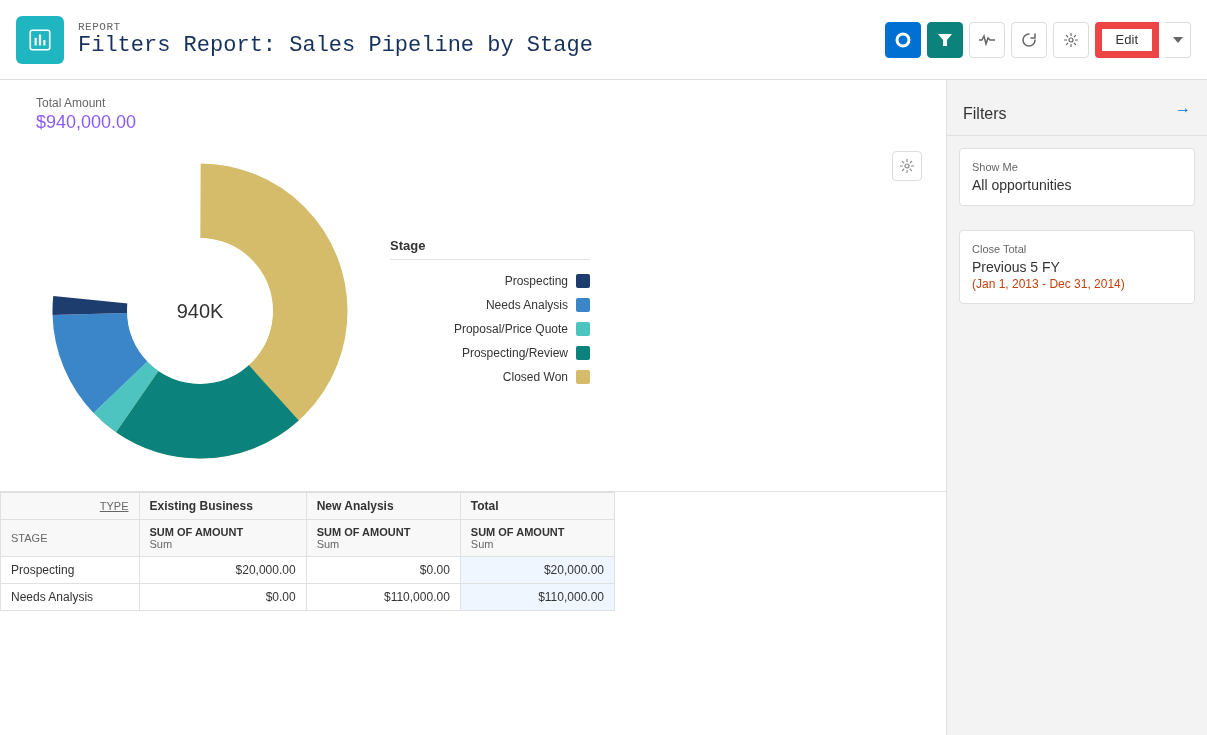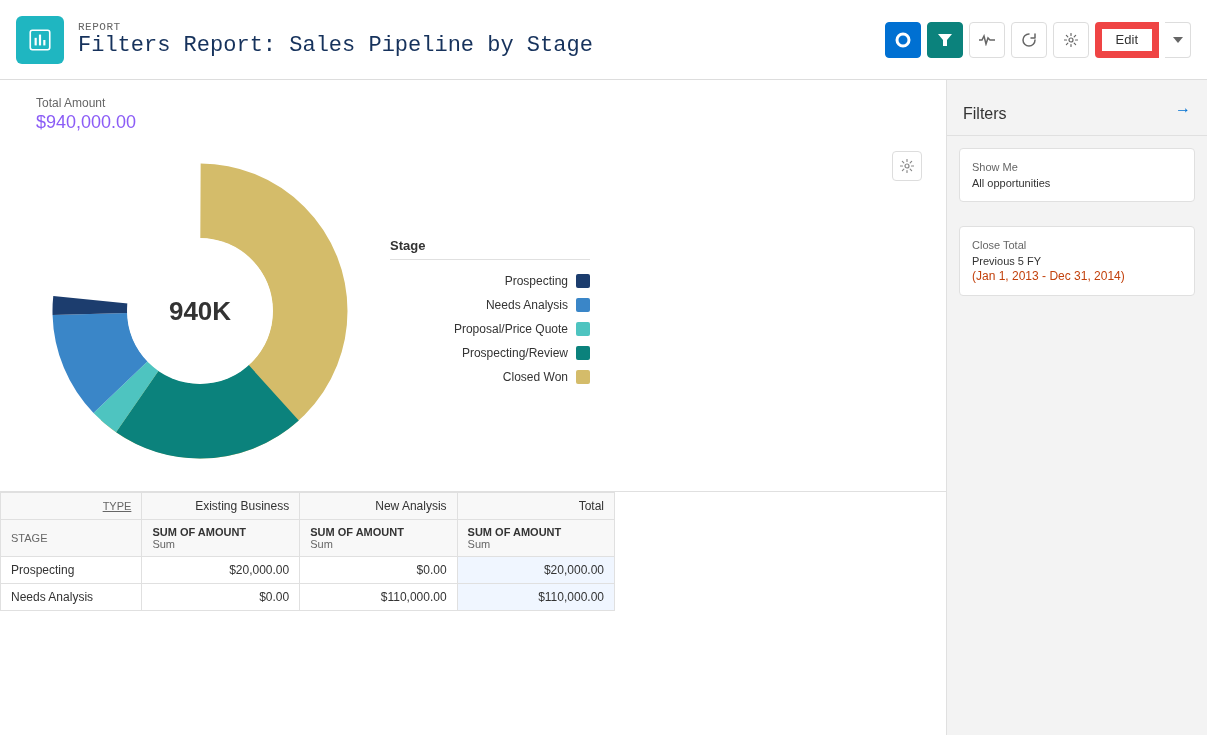--- a/index.html
+++ b/index.html
@@ -66,38 +66,38 @@
       display: flex; align-items: center; justify-content: center; color: #888; font-size: 14px;
       z-index: 10;
     }
     .chart-inner { display: flex; align-items: center; gap: 30px; padding: 0 20px; }
     
     
     .donut-wrap { position: relative; width: 320px; height: 320px; flex-shrink: 0; }
     .donut-center-text {
       position: absolute; top: 50%; left: 50%;
       transform: translate(-50%, -50%);
-      font-size: 26px; font-weight: 700; color: #333;
+      font-size: 20px; font-weight: 400; color: #333;
       pointer-events: none;
     }
 
     
     .legend { display: flex; flex-direction: column; gap: 10px; min-width: 200px; }
     .legend-title { font-size: 13px; font-weight: 600; color: #333; margin-bottom: 4px; border-bottom: 1px solid #e0e0e0; padding-bottom: 6px; }
     .legend-item { display: flex; align-items: center; justify-content: flex-end; gap: 8px; font-size: 12px; color: #333; }
     .legend-label { text-align: right; }
     .legend-color { width: 14px; height: 14px; border-radius: 2px; flex-shrink: 0; }
 
     
     .table-area { border-top: 1px solid #e0e0e0; }
     table { width: 615px; border-collapse: collapse; font-size: 12px; }
     th, td { border: 1px solid #e0e0e0; padding: 6px 10px; }
     thead th { background: #f8f8f8; font-weight: 600; }
     .th-type { text-align: right; color: #666; font-weight: normal; font-size: 11px; text-decoration: underline; }
-    .th-colname { text-align: right; font-weight: 400; }
+    .th-colname { text-align: left; font-weight: 700; }
     .subheader td { background: #f8f8f8; font-size: 11px; color: #666; }
     .subheader .sum-label { font-weight: 600; color: #333; }
     td.num { text-align: right; }
     td.stage-name { font-size: 12px; color: #333; }
     .col-highlight { background: #f0f6ff; }
 
     
     .sidebar {
       width: 260px; background: #f3f3f3; flex-shrink: 0;
       display: flex; flex-direction: column;
@@ -106,21 +106,21 @@
       display: flex; align-items: center; justify-content: space-between;
       padding: 12px 16px; background: #f3f3f3; border-bottom: 1px solid #e0e0e0;
     }
     .sidebar-title { font-size: 16px; font-weight: 500; color: #333; margin-top: 13px; }
     .sidebar-arrow { color: #0070d2; font-size: 16px; cursor: pointer; }
     .filter-card {
       margin: 12px; background: #fff; border: 1px solid #e0e0e0;
       border-radius: 4px; padding: 12px;
     }
     .filter-card-label { font-size: 11px; color: #666; margin-bottom: 4px; }
-    .filter-card-value { font-size: 11px; color: #333; font-weight: 400; }
+    .filter-card-value { font-size: 14px; color: #333; font-weight: 400; }
     .filter-card-sub { font-size: 12px; color: #c2410c; margin-top: 2px; }
   </style>
 </head>
 <body>
 
 <div class="header">
   <div class="header-left">
     <div class="report-icon">
       <svg viewBox="0 0 24 24">
         <rect x="3" y="3" width="18" height="18" rx="2" fill="none" stroke="white" stroke-width="1.5"></rect>

